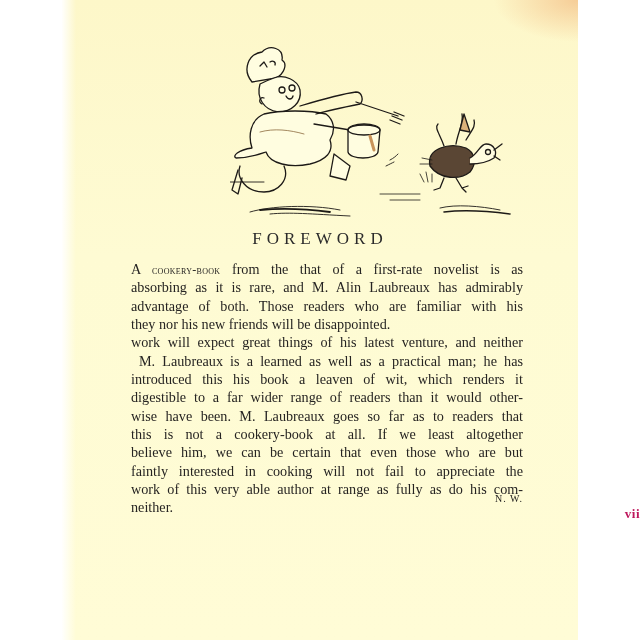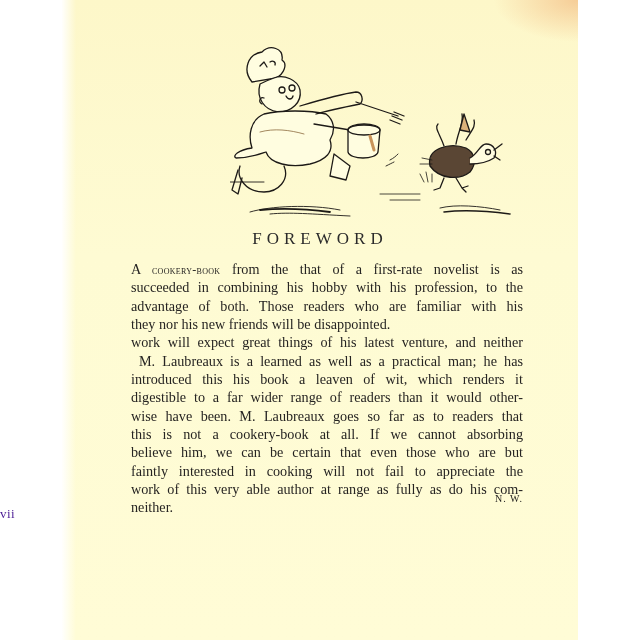--- a/index.html
+++ b/index.html
@@ -34,22 +34,22 @@
   }
   .body-text .line.last { text-align-last:left; }
   .body-text .line.indent { padding-left:8px; }
   .sc { font-variant:small-caps; font-size:12px; letter-spacing:0.3px; }
   .initials {
     position:absolute; right:0; bottom:8px; font-size:10px; letter-spacing:1px;
     font-variant:small-caps;
   }
   .sign-line { position:relative; }
   .page-number {
-    position:absolute; left:0; top:506px; width:640px; text-align:left;
-    font-size:13px; font-weight:normal; color:#4c1d95; letter-spacing:0.5px;
+    position:absolute; left:0; top:506px; width:640px; text-align:right;
+    font-size:13px; font-weight:bold; color:#be185d; letter-spacing:0.5px;
   }
 </style>
 </head>
 <body>
 
 <div class="page">
   <svg class="illustration" viewBox="0 0 300 180" xmlns="http://www.w3.org/2000/svg">
     <g fill="none" stroke="#1d1a17" stroke-width="1.3" stroke-linecap="round" stroke-linejoin="round">
 
       <path d="M22 42 C12 30, 18 14, 32 12 C40 4, 54 8, 52 20 C58 24, 54 34, 46 38 Z" fill="#fffde0"></path>
@@ -100,29 +100,29 @@
         <path d="M214 172 C230 170, 250 170, 280 174" stroke-width="1.6"></path>
       </g>
     </g>
   </svg>
 </div>
 
 <div class="heading">FOREWORD</div>
 
 <div class="body-text">
   <span class="line"><span>A</span> <span class="sc">cookery-book</span><span> from the that of a first-rate novelist is as</span></span>
-  <span class="line">succeeded in combining his hobby with his profession, to the</span>
+  <span class="line">absorbing as it is rare, and M. Alin Laubreaux has admirably</span>
   <span class="line">advantage of both. Those readers who are familiar with his</span>
   <span class="line last">they nor his new friends will be disappointed.</span>
   <span class="line">work will expect great things of his latest venture, and neither</span>
 
   <span class="line indent">M. Laubreaux is a learned as well as a practical man; he has</span>
   <span class="line">introduced this his book a leaven of wit, which renders it</span>
   <span class="line">digestible to a far wider range of readers than it would other-</span>
   <span class="line">wise have been. M. Laubreaux goes so far as to readers that</span>
-  <span class="line">this is not a cookery-book at all. If we cannot absorbing</span>
+  <span class="line">this is not a cookery-book at all. If we least altogether</span>
   <span class="line">believe him, we can be certain that even those who are but</span>
   <span class="line">faintly interested in cooking will not fail to appreciate the</span>
   <span class="line">work of this very able author at range as fully as do his com-</span>
   <span class="line last sign-line"><span>neither.</span><span class="initials">N. W.</span></span>
 </div>
 
 <div class="page-number">vii</div>
 
 </body></html>

